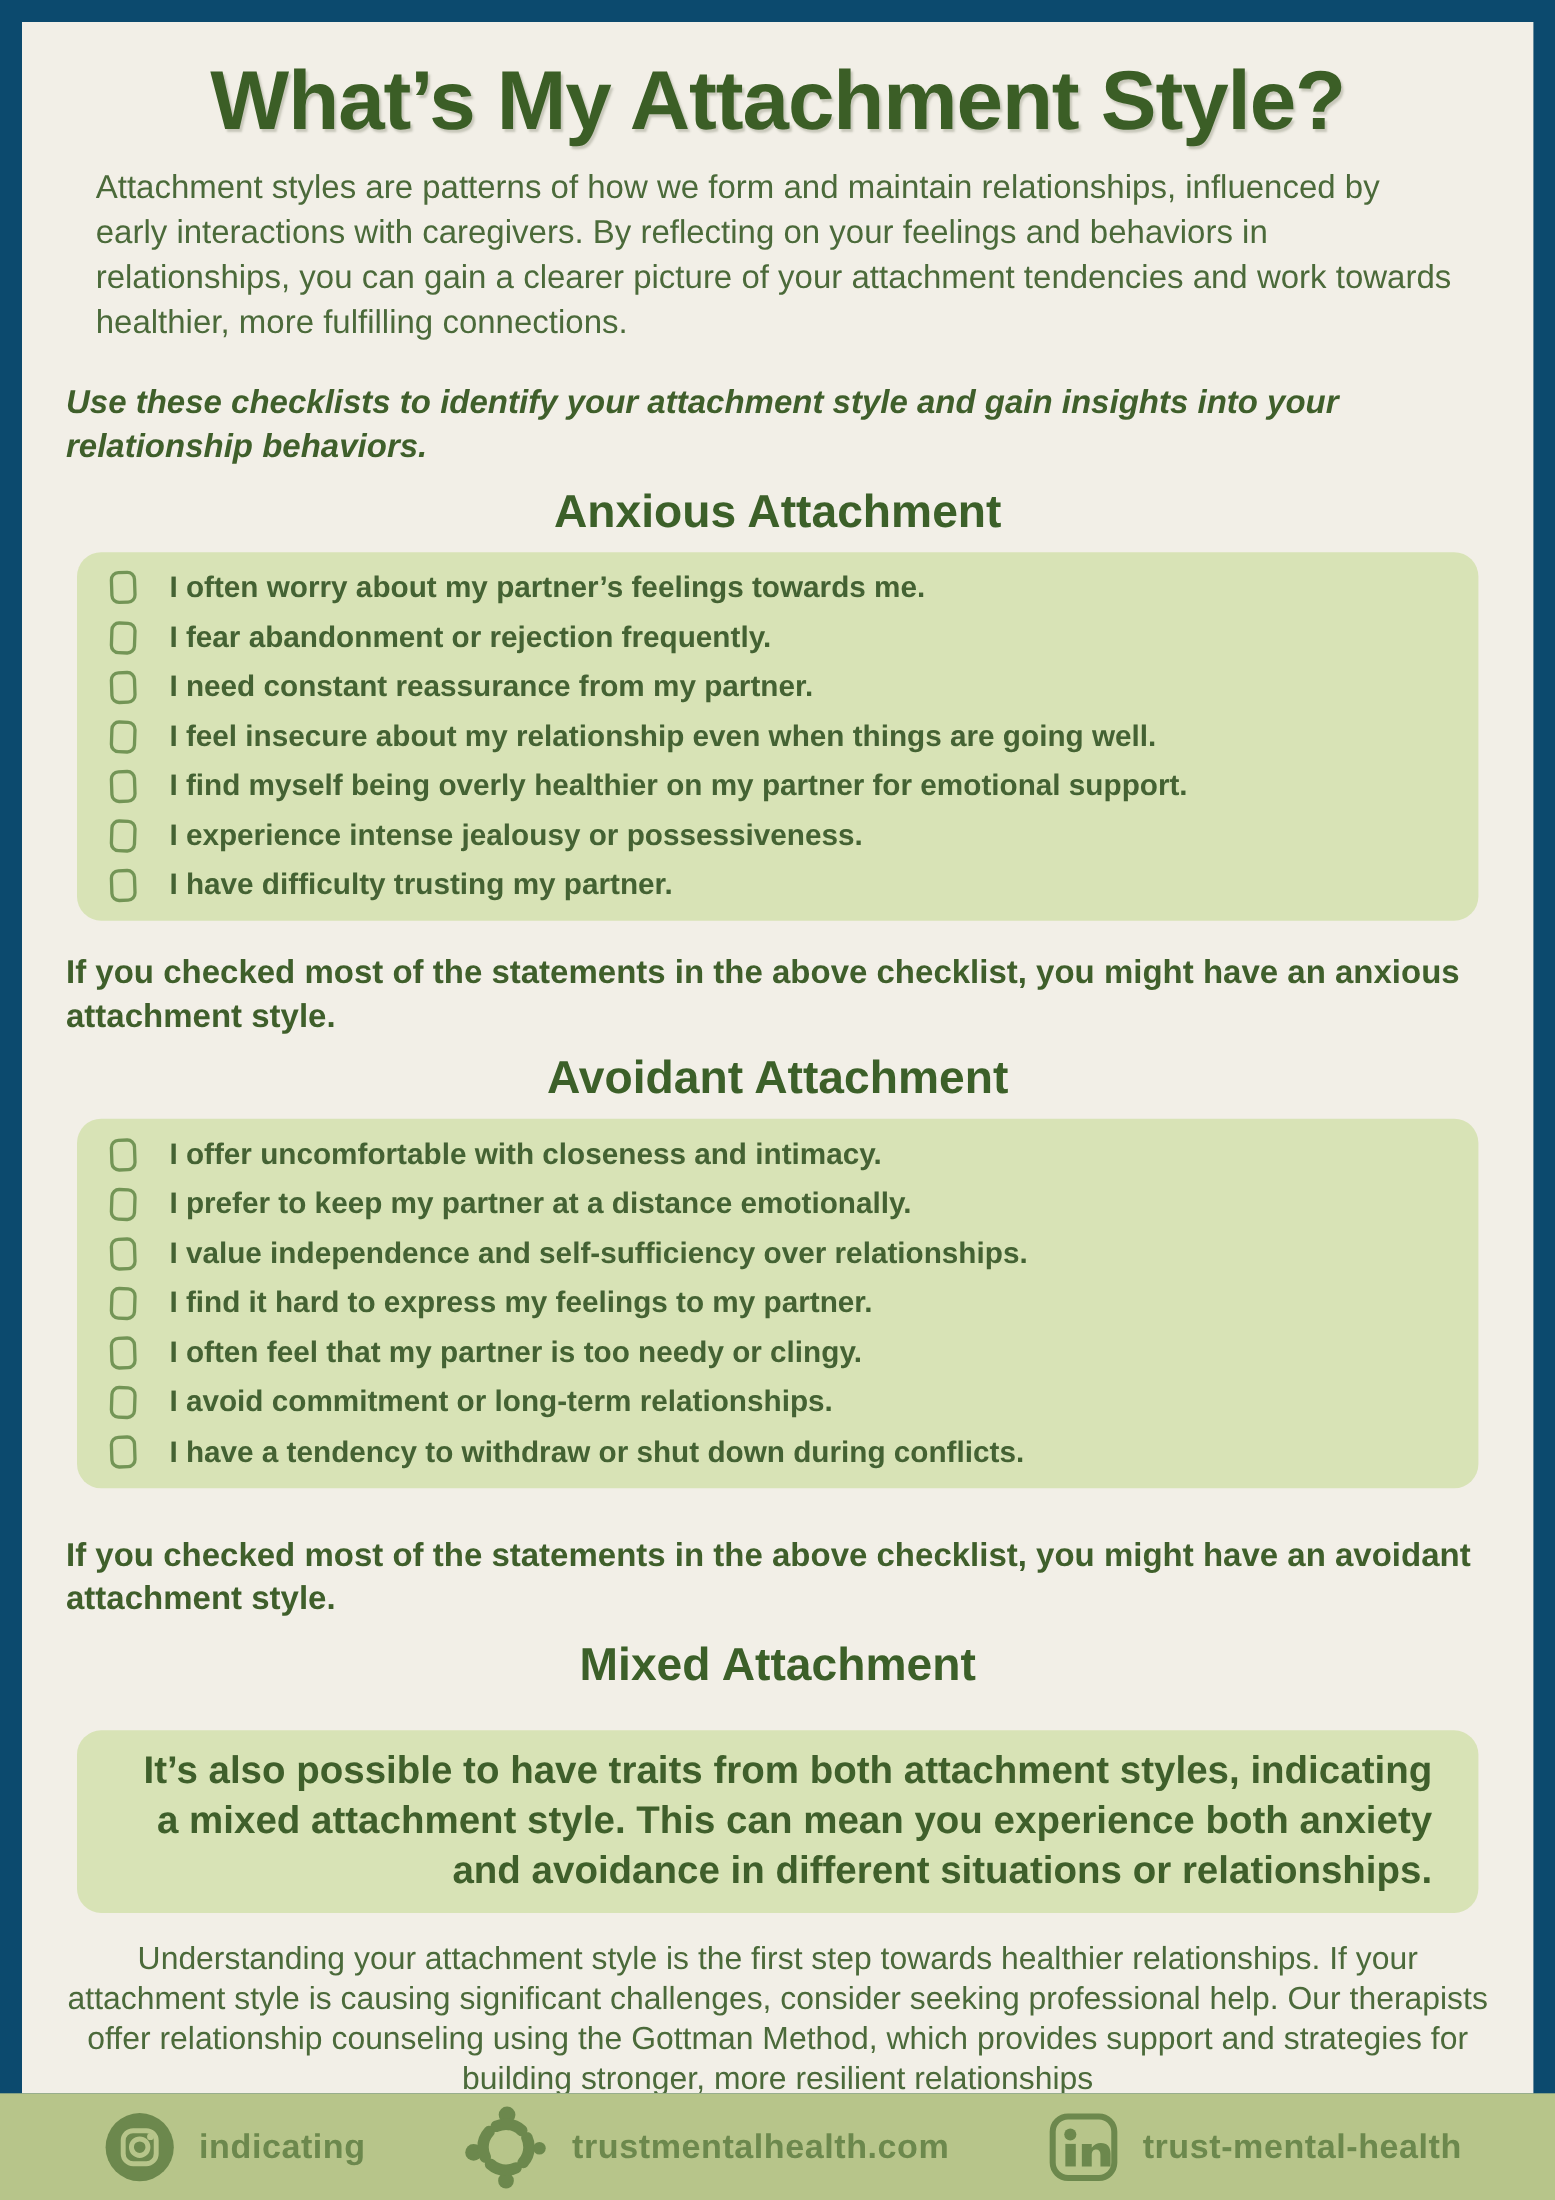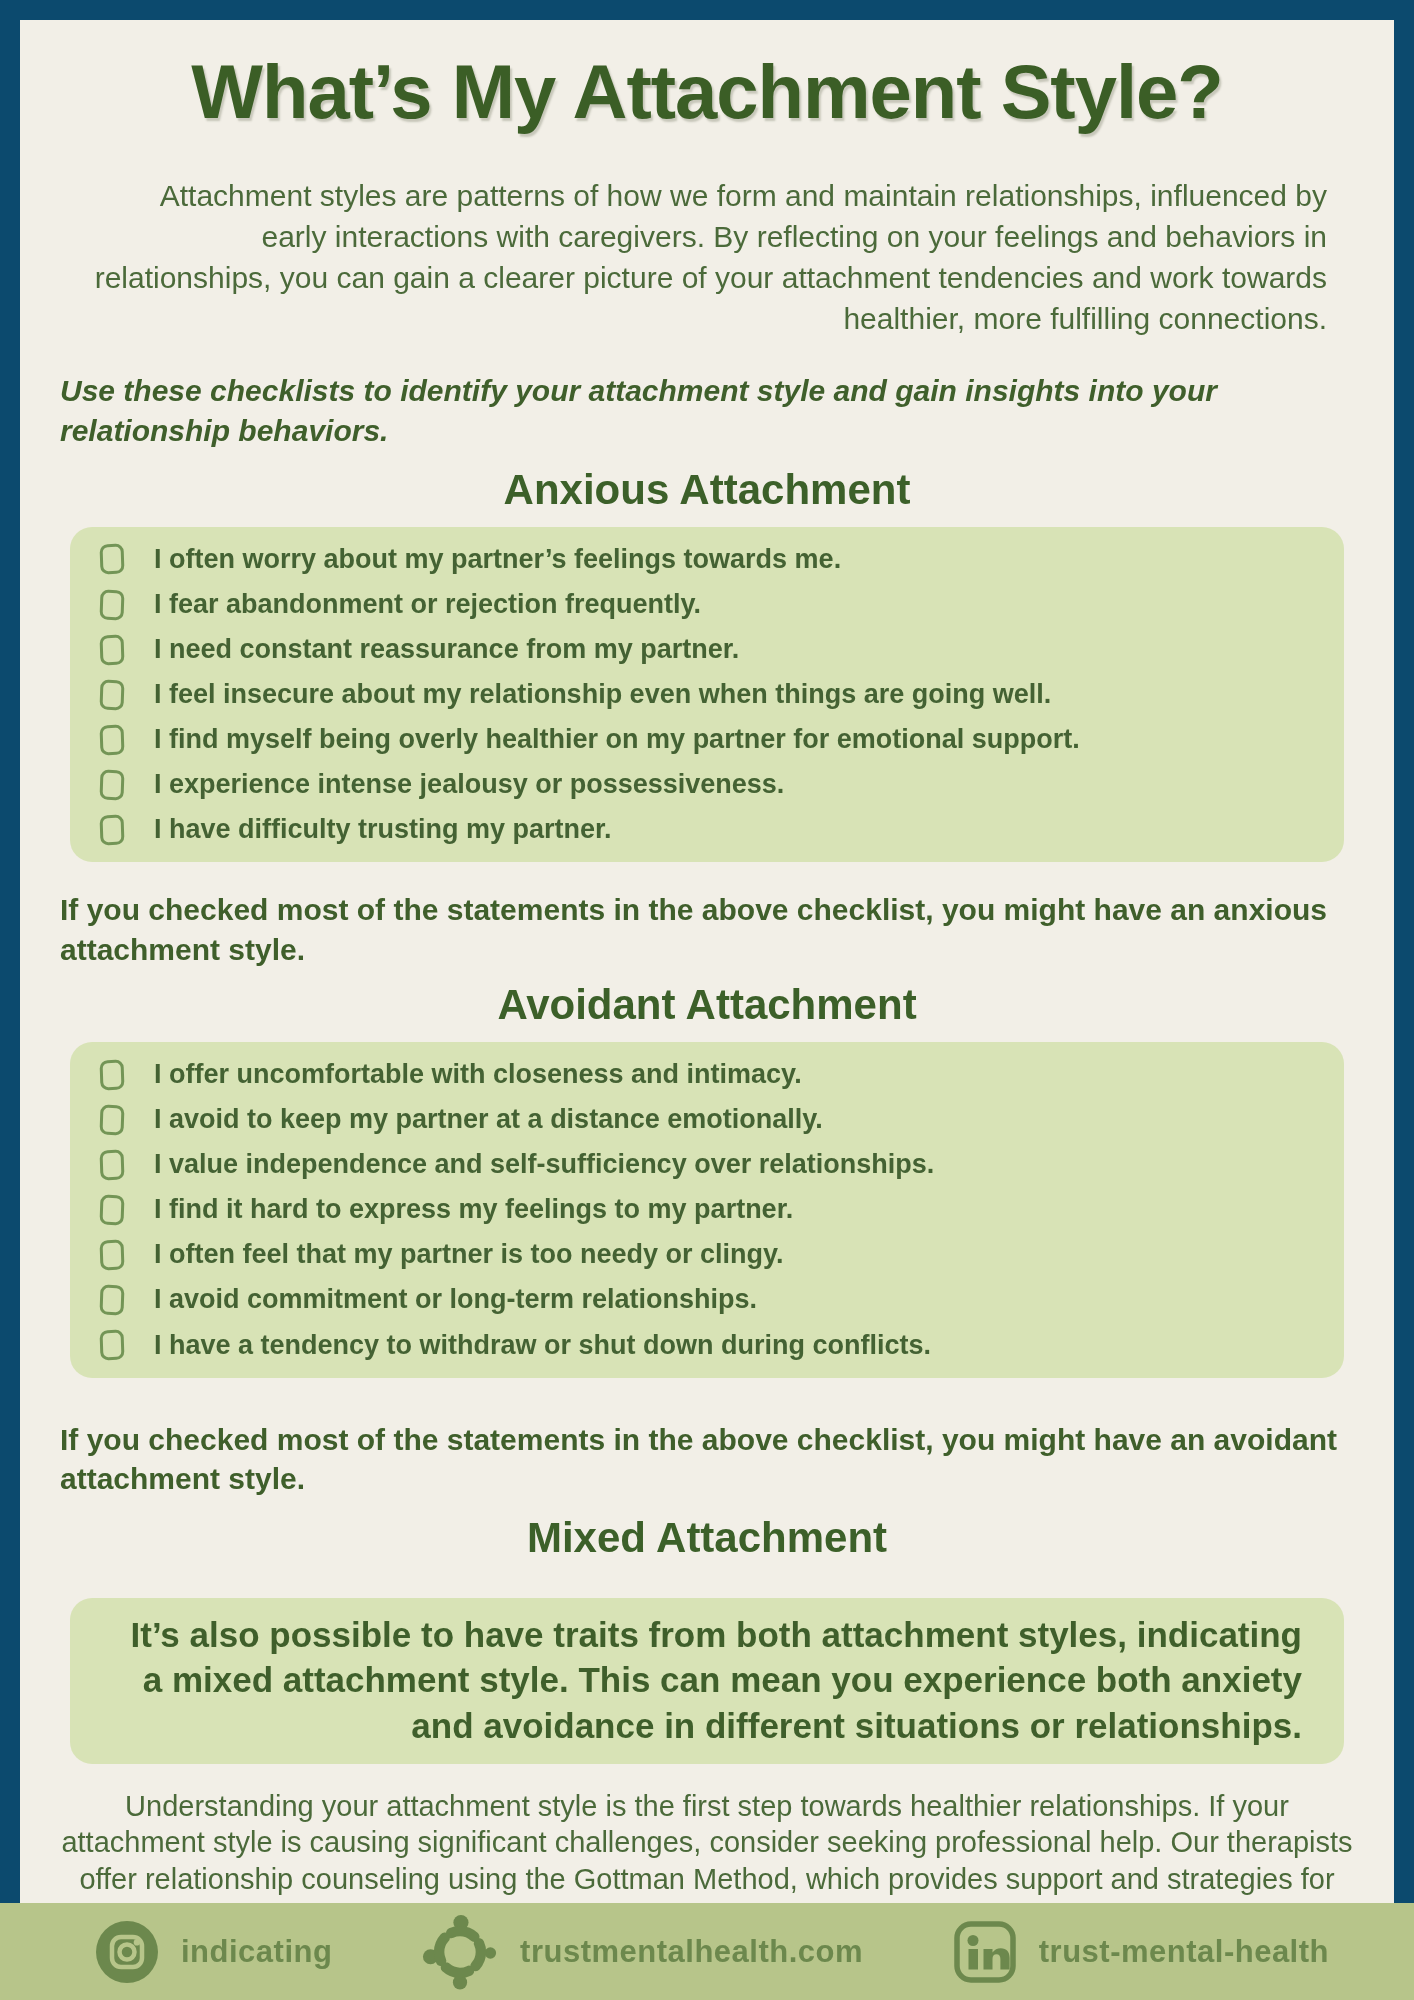--- a/index.html
+++ b/index.html
@@ -29,23 +29,23 @@
     text-align: center;
     font-size: 76px;
     line-height: 1.1;
     font-weight: 700;
     letter-spacing: -1px;
     color: #3b5e26;
     text-shadow: 2px 3px 2px rgba(70, 80, 50, 0.25);
   }
 
   .intro {
-    margin: 41px auto 0 auto;
+    margin: 16px auto 0 auto;
     max-width: 1240px;
-    text-align: right;
+    text-align: left;
     font-size: 30px;
     line-height: 1.37;
     color: #4b6a3a;
   }
 
   .instruction {
     margin: 32px auto 16px auto;
     max-width: 1300px;
     font-size: 30px;
     line-height: 1.33;
@@ -217,21 +217,21 @@
     <h2 class="section-heading">Avoidant Attachment</h2>
 
     <div class="checklist-box">
   <div class="check-row">
     <span class="checkbox"></span>
     <span class="check-label">I offer uncomfortable with closeness and intimacy.</span>
   </div>
 
   <div class="check-row">
     <span class="checkbox"></span>
-    <span class="check-label">I avoid to keep my partner at a distance emotionally.</span>
+    <span class="check-label">I prefer to keep my partner at a distance emotionally.</span>
   </div>
 
   <div class="check-row">
     <span class="checkbox"></span>
     <span class="check-label">I value independence and self-sufficiency over relationships.</span>
   </div>
 
   <div class="check-row">
     <span class="checkbox"></span>
     <span class="check-label">I find it hard to express my feelings to my partner.</span>

